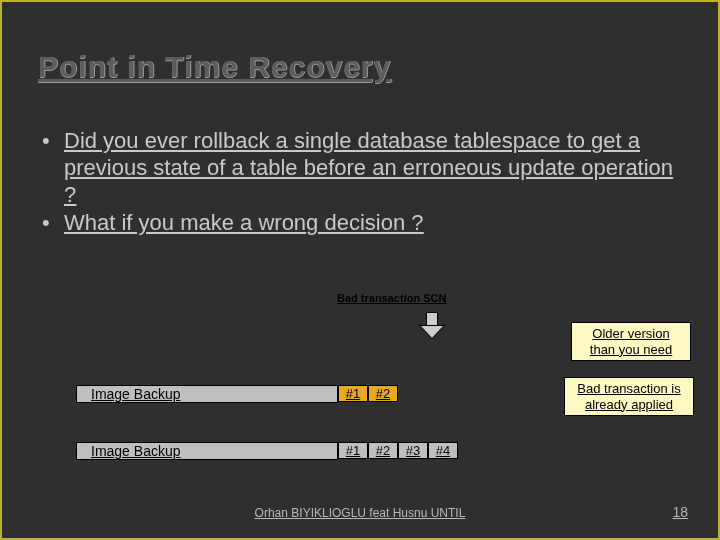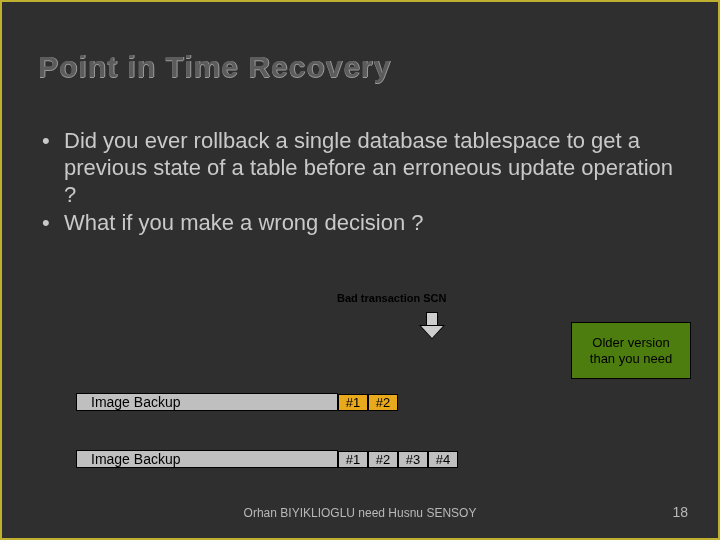--- a/index.html
+++ b/index.html
@@ -1,15 +1,15 @@
 <!DOCTYPE html>
 <html><head>
 <meta charset="utf-8">
 <style>
-  * { margin: 0; padding: 0; box-sizing: border-box; }
+  * { margin: 0; padding: 0; box-sizing: border-box; text-decoration: underline; }
   html, body { width: 720px; height: 540px; overflow: hidden; }
   .slide {
     width: 720px; height: 540px;
     background: #2f2f2f;
     border: 2px solid #c0b030;
     position: relative;
     font-family: "Arial", sans-serif;
     color: #cfcfcf;
   }
   .title {
@@ -75,37 +75,37 @@
     position: absolute;
     left: -11px; top: -13px;
     width: 0; height: 0;
     border-left: 11px solid transparent;
     border-right: 11px solid transparent;
     border-top: 12px solid #cdcdcd;
   }
 
   .callout {
     position: absolute;
-    background: #4d7c0f;
+    background: #fef9c3;
     border: 1px solid #000;
     color: #000;
     font-size: 13px;
     text-align: center;
-    padding: 12px 8px;
+    padding: 3px 8px;
     line-height: 1.2;
   }
   .callout.c1 { left: 569px; top: 320px; width: 120px; }
   .callout.c2 { left: 562px; top: 375px; width: 130px; }
 
   .strip {
     position: absolute;
     left: 74px;
     height: 26px;
     display: flex;
-    align-items: flex-end;
+    align-items: flex-start;
   }
   .strip.s1 { top: 383px; }
   .strip.s2 { top: 440px; }
   .ib {
     width: 262px;
     background: #bfbfbf;
     border: 1px solid #000;
     color: #000;
     font-size: 14px;
     display: flex;
@@ -151,31 +151,32 @@
   </ul>
 
   <div class="subhead">Bad transaction SCN</div>
 
   <div class="darrow">
     <div class="stem"></div>
     <div class="head"></div>
   </div>
 
   <div class="callout c1">Older version than you need</div>
+  <div class="callout c2">Bad transaction is already applied</div>
 
   <div class="strip s1">
     <div class="ib">Image Backup</div>
     <div class="seg">#1</div>
     <div class="seg">#2</div>
   </div>
 
   <div class="strip s2">
     <div class="ib">Image Backup</div>
     <div class="seg">#1</div>
     <div class="seg">#2</div>
     <div class="seg">#3</div>
     <div class="seg">#4</div>
   </div>
 
-  <div class="footer-credit">Orhan BIYIKLIOGLU need Husnu SENSOY</div>
+  <div class="footer-credit">Orhan BIYIKLIOGLU feat Husnu UNTIL</div>
   <div class="pagenum">18</div>
 
 </div>
 
 </body></html>

